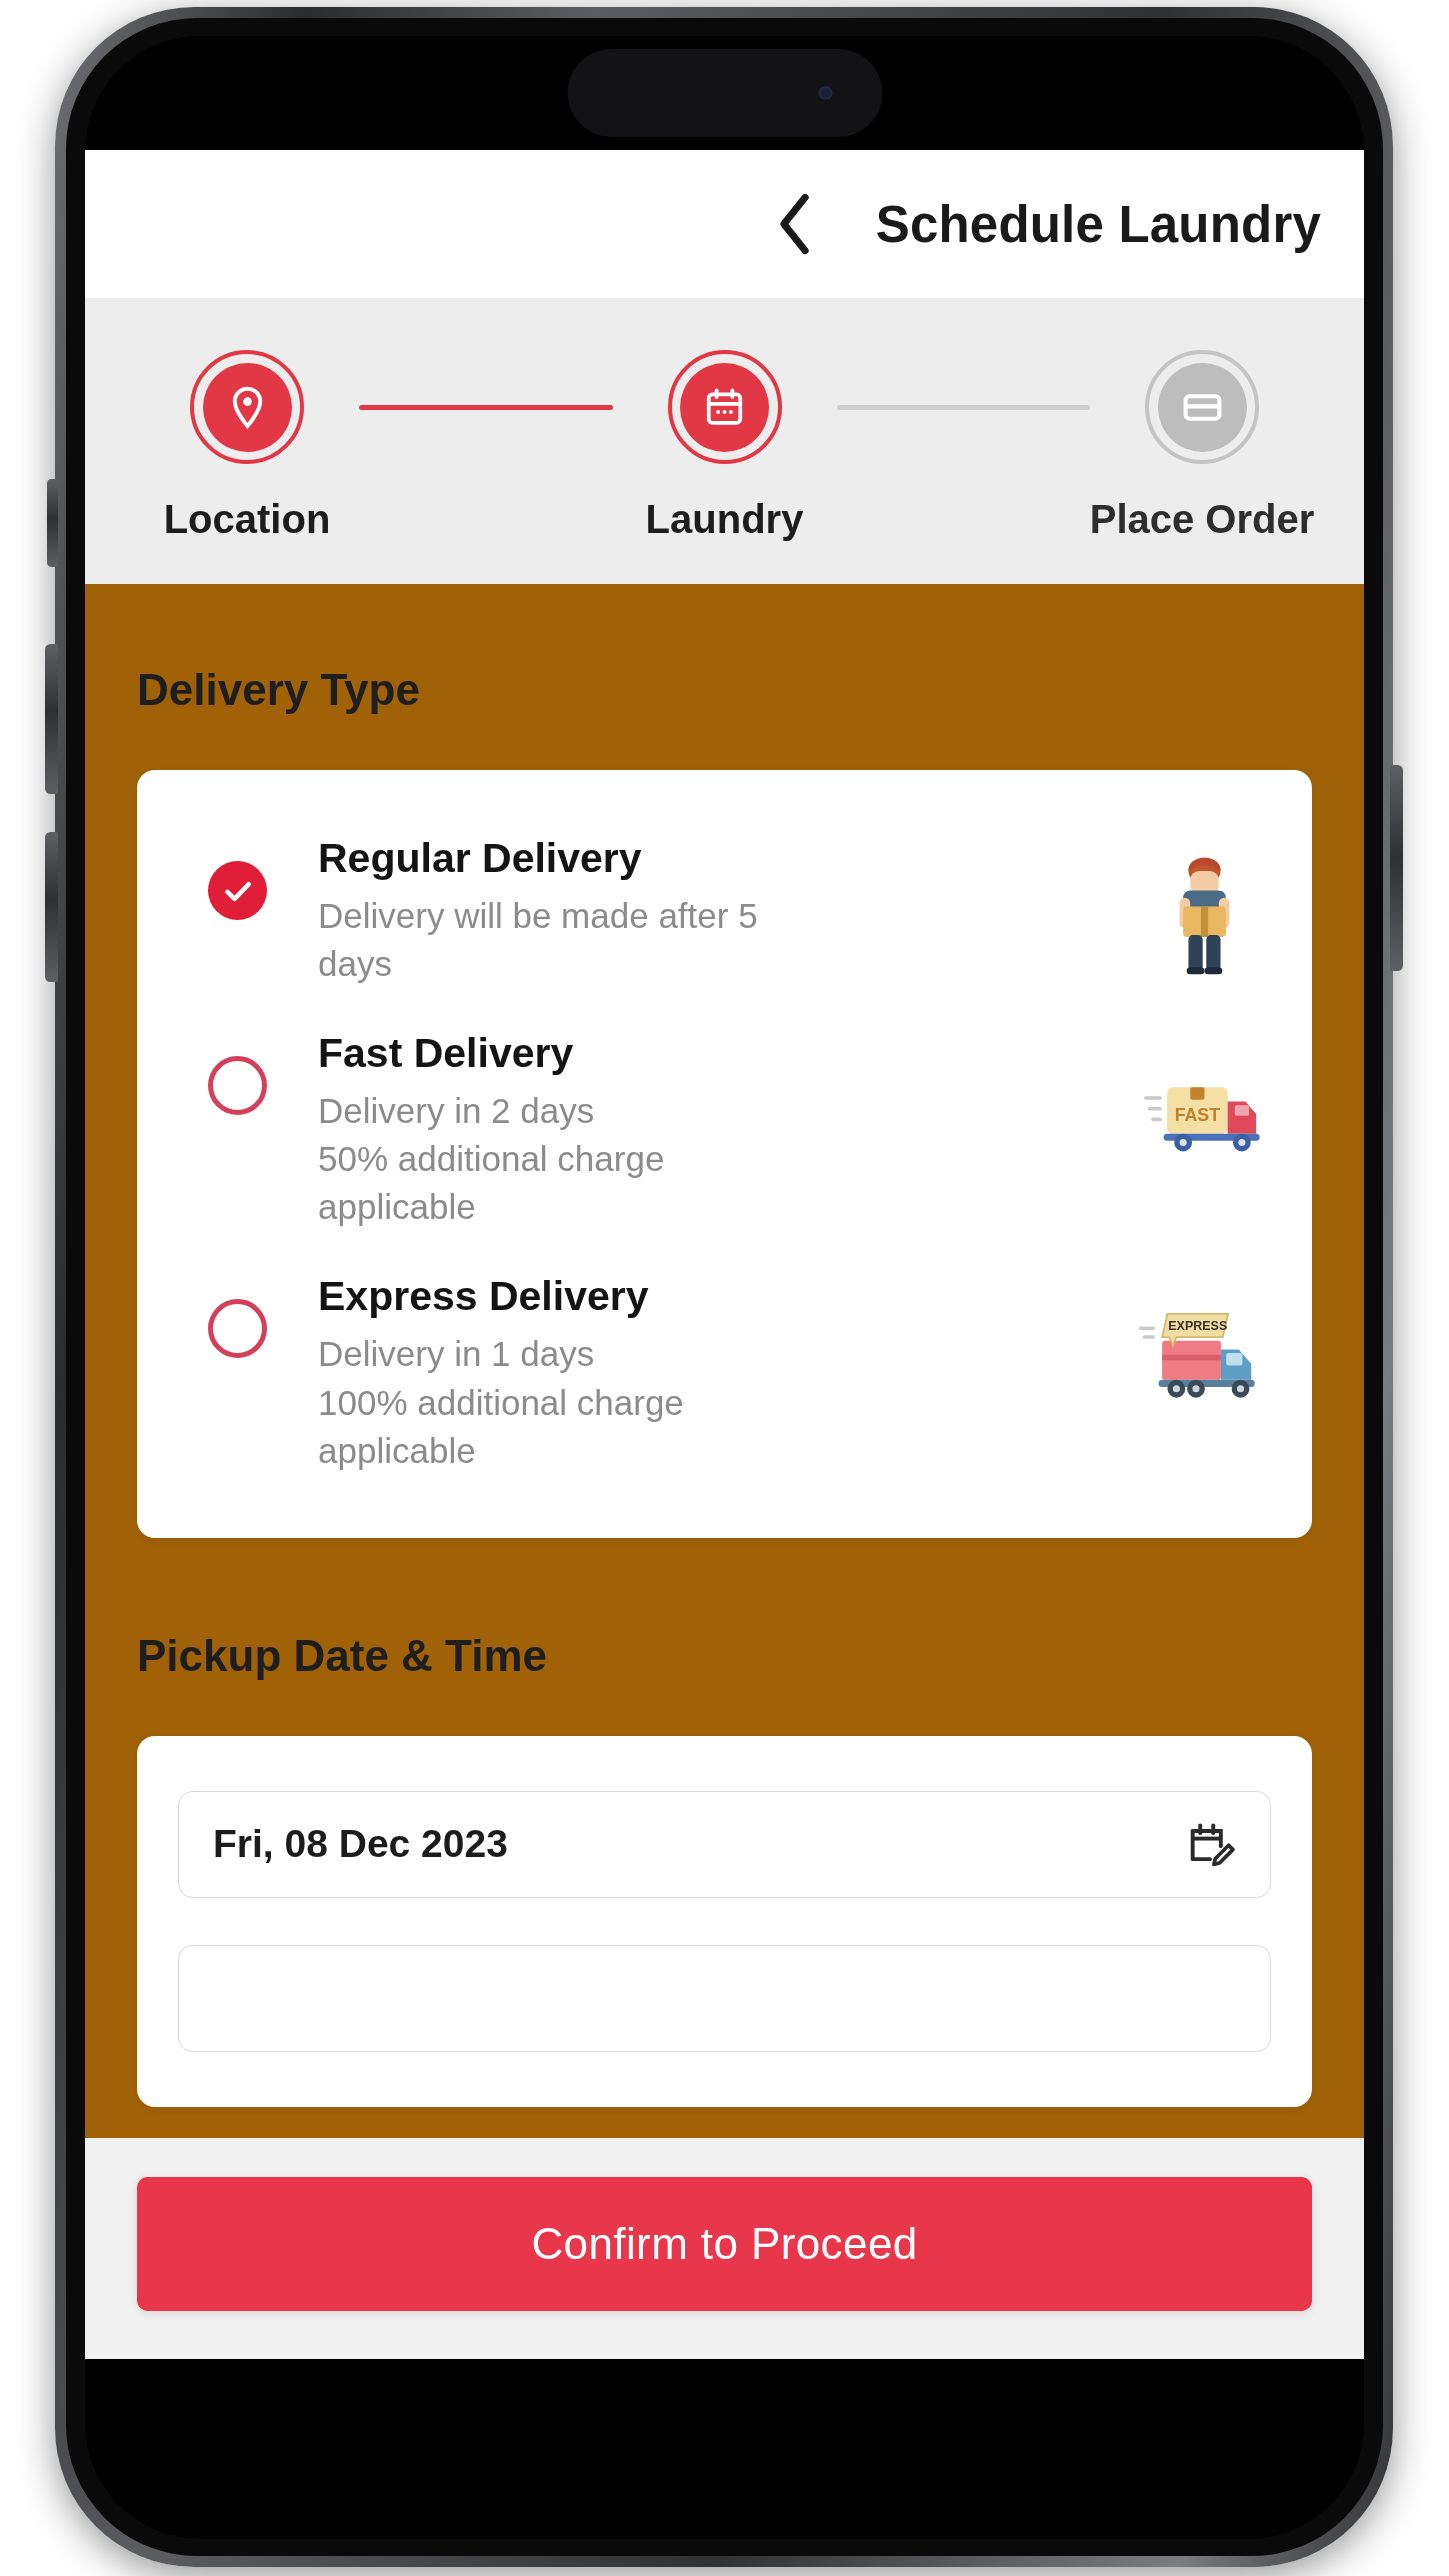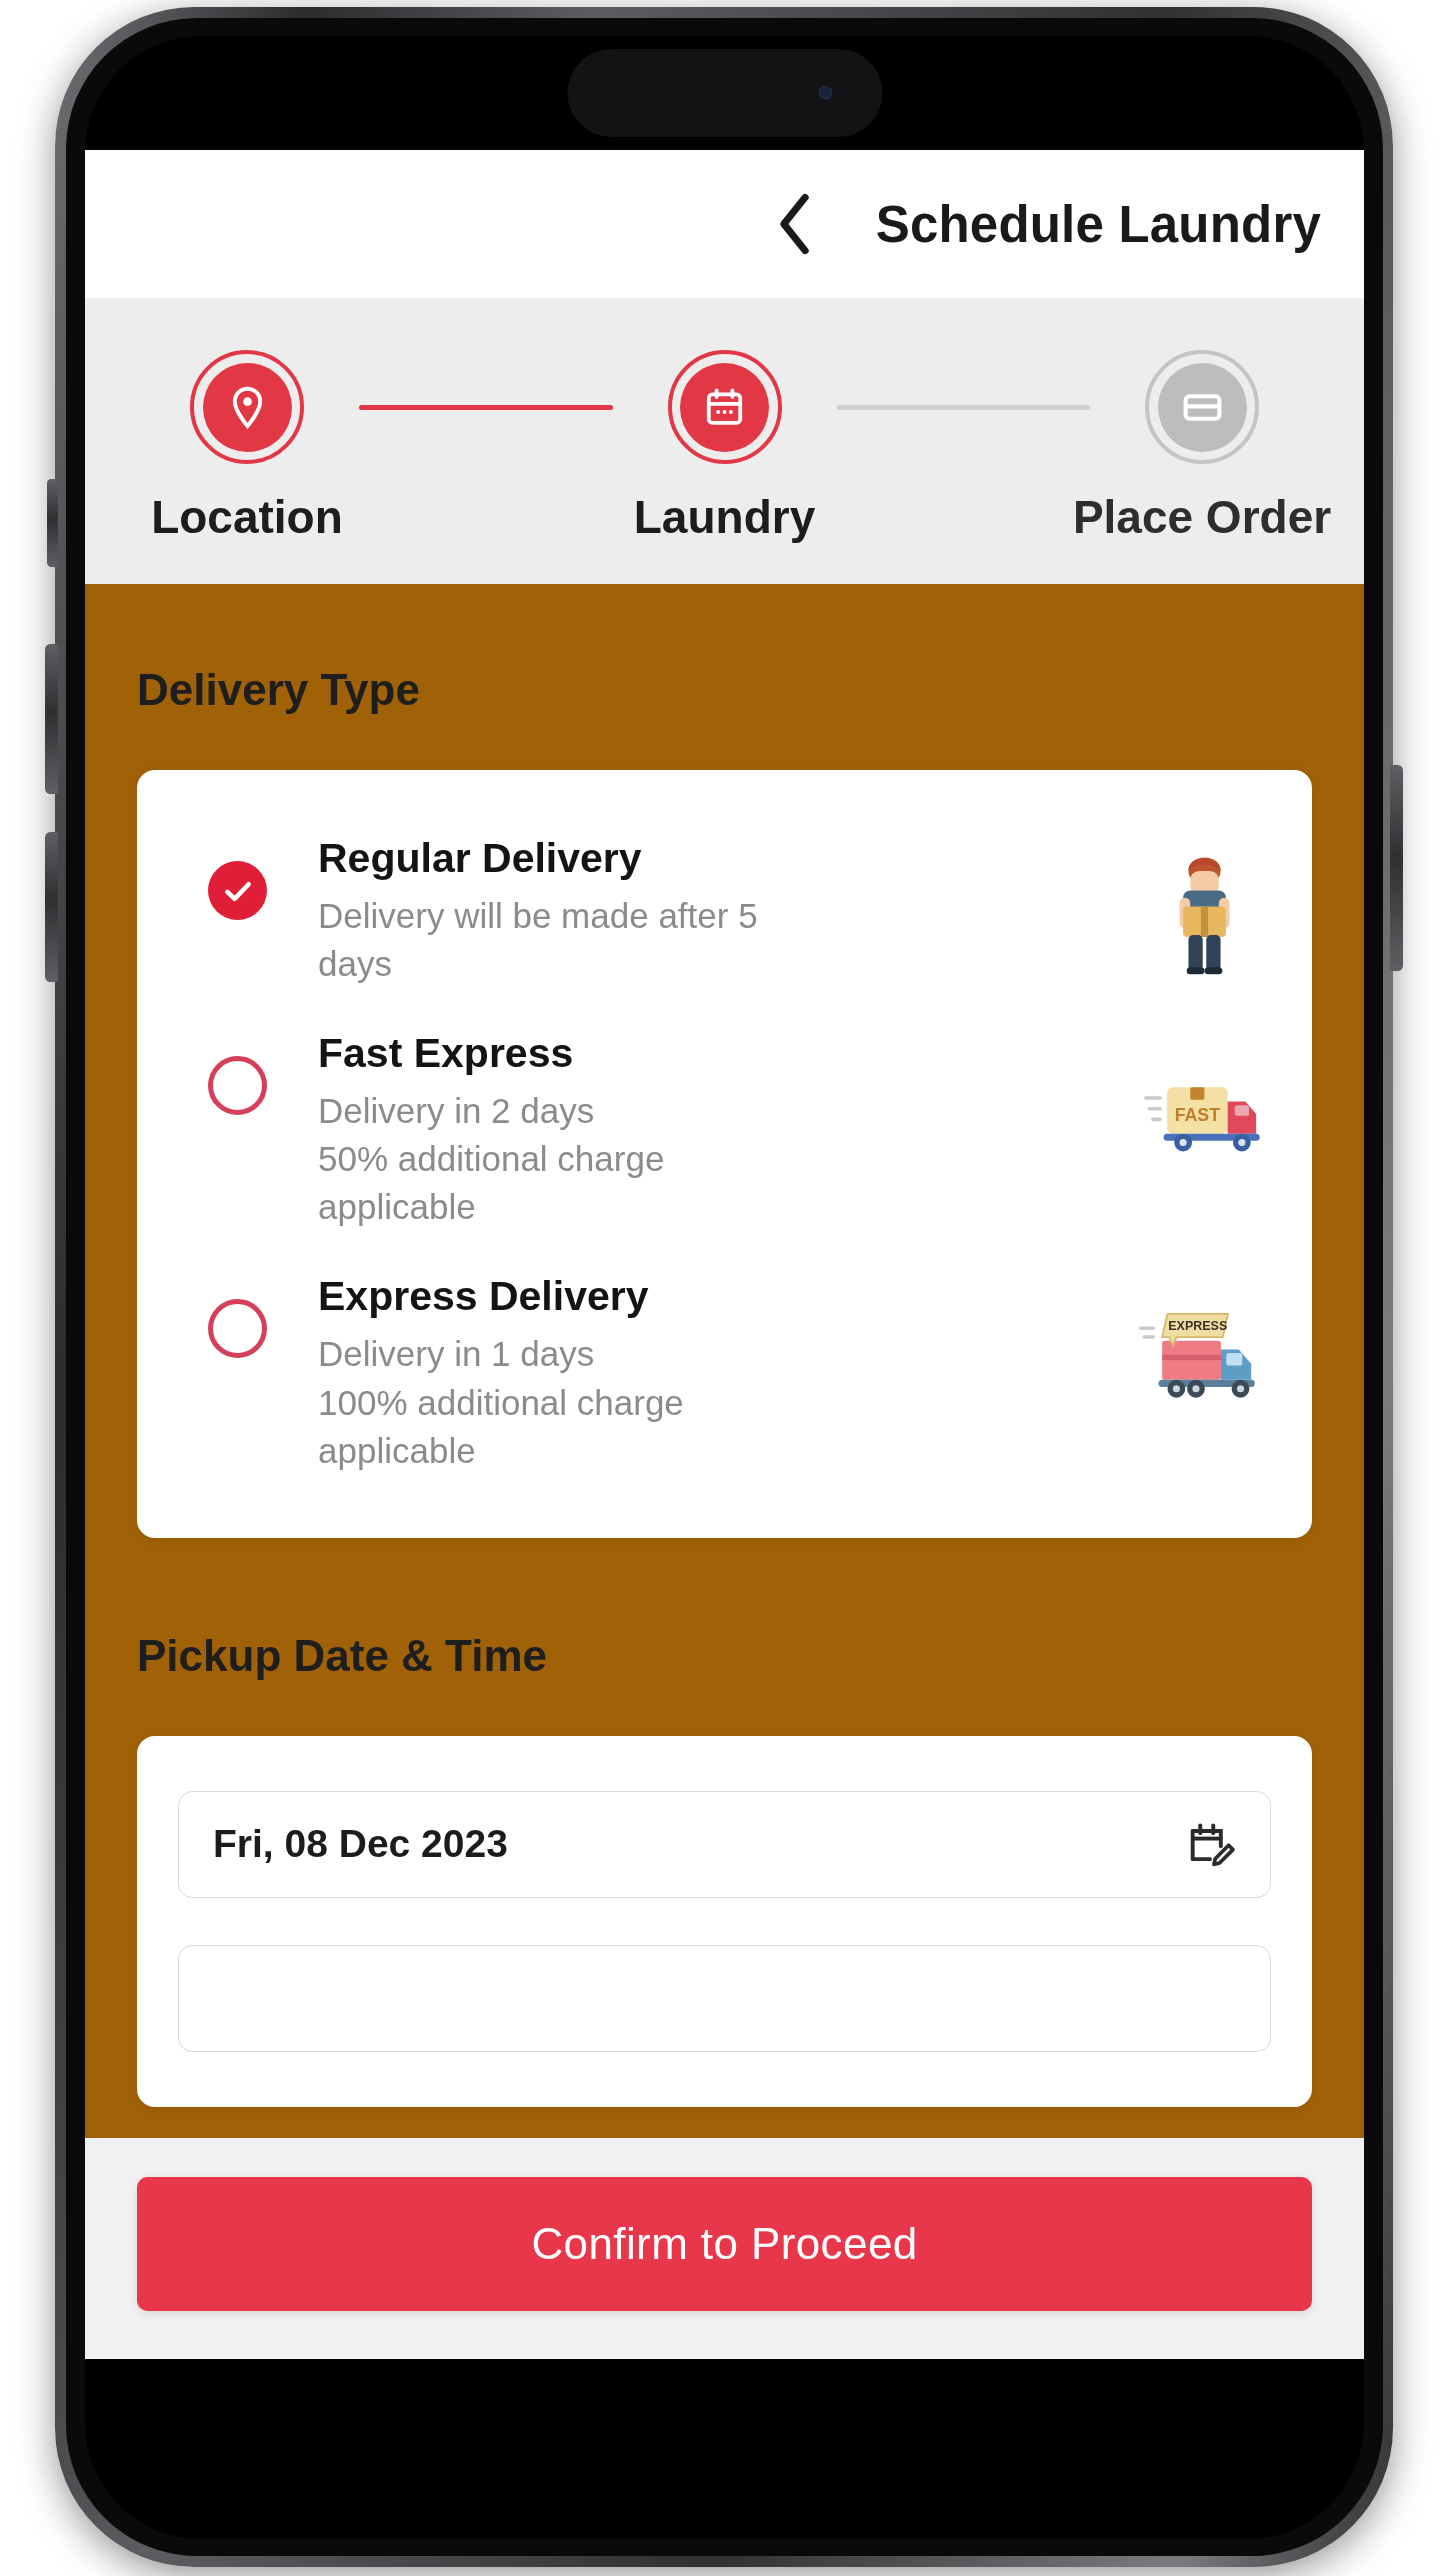--- a/index.html
+++ b/index.html
@@ -126,22 +126,22 @@
   .step-ring.active { border: 4.5px solid #e23744; }
   .step-ring.inactive { border: 4.5px solid #c4c4c4; }
   .step-disc {
     width: 89px; height: 89px;
     border-radius: 50%;
     display: flex; align-items: center; justify-content: center;
   }
   .step-disc.active   { background: #e23744; }
   .step-disc.inactive { background: #bdbdbd; }
   .step-label {
-    margin-top: 26px;
-    font-size: 46px;
+    margin-top: 33px;
+    font-size: 40px;
     font-weight: 700;
     color: #1d1d1d;
     white-space: nowrap;
   }
   .step-label.inactive { color: #2e2e2e; }
   .connector {
     flex: 1 1 auto;
     height: 5.4px;
     margin-top: 55px;
     border-radius: 2.7px;
@@ -368,21 +368,21 @@
             <rect x="31" y="46" width="8" height="20" rx="2.5" fill="#2f4256"></rect>
             <rect x="20" y="64" width="10" height="4" rx="2" fill="#1d2a38"></rect>
             <rect x="30" y="64" width="10" height="4" rx="2" fill="#1d2a38"></rect>
           </svg>
         </div>
       </div>
 
       <div class="option-row">
         <div class="radio unselected"></div>
         <div class="option-text">
-          <div class="option-title">Fast Express</div>
+          <div class="option-title">Fast Delivery</div>
           <div class="option-desc" style="white-space:pre-line;">Delivery in 2 days
 50%  additional charge applicable</div>
         </div>
         <div class="option-art">
           <svg width="125" height="89" viewBox="0 0 70 50">
             <line x1="2" y1="18" x2="10" y2="18" stroke="#c9c9c9" stroke-width="2" stroke-linecap="round"></line>
             <line x1="4" y1="24" x2="10" y2="24" stroke="#c9c9c9" stroke-width="2" stroke-linecap="round"></line>
             <line x1="6" y1="30" x2="10" y2="30" stroke="#c9c9c9" stroke-width="2" stroke-linecap="round"></line>
             <rect x="14" y="12" width="34" height="26" rx="3" fill="#f4dfa4"></rect>
             <rect x="27" y="12" width="8" height="7" rx="1" fill="#c4832d"></rect>

